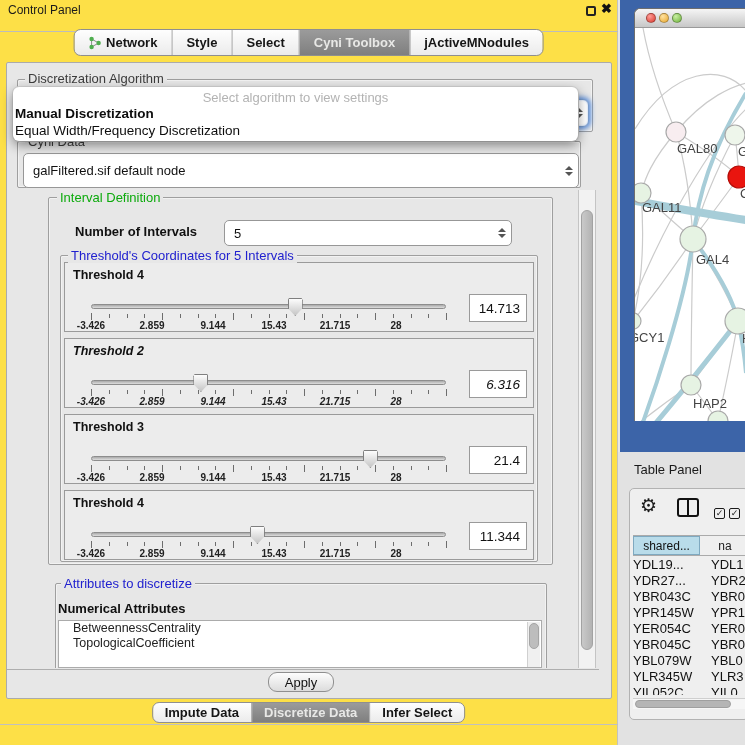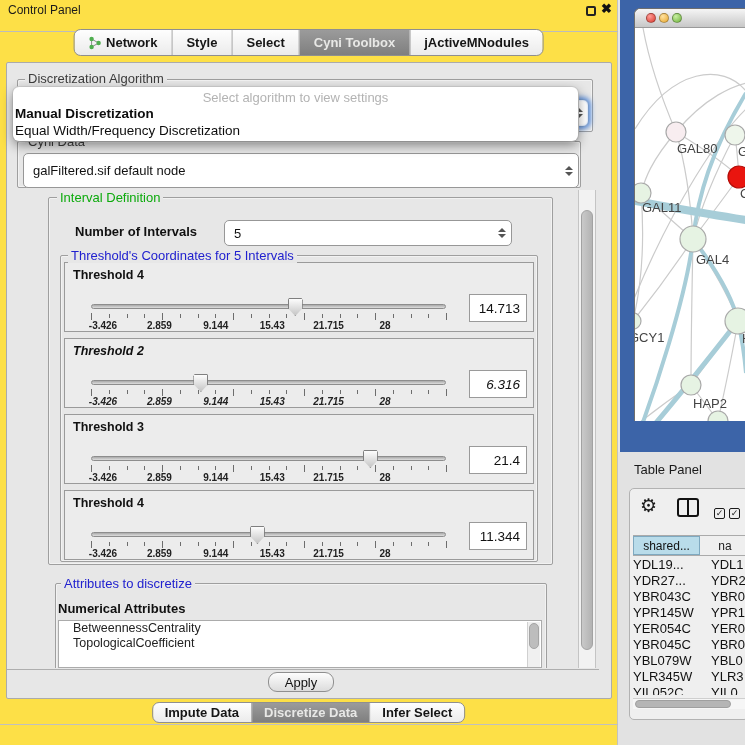--- a/index.html
+++ b/index.html
@@ -54,21 +54,21 @@
 
   
   .th-panel { position:absolute; left:50px; width:470px; height:70px; background:#ececec; border:1px solid #9a9a9a; }
   .th-label { position:absolute; left:8px; top:5px; font-size:12.5px; font-weight:bold; color:#111; }
   .track { position:absolute; left:26px; top:41px; width:355px; height:5px; border-radius:3px; background:linear-gradient(#a9a9a9,#dedede); border:1px solid #8d8d8d; }
   .thumb { position:absolute; top:-7px; width:15px; height:18px; background:linear-gradient(#fdfdfd,#c6c6c6); border:1px solid #7f7f7f;
            clip-path:polygon(8% 0, 92% 0, 100% 12%, 100% 55%, 50% 100%, 0 55%, 0 12%); }
   .ruler { position:absolute; left:26px; top:50px; width:355px; height:8px; }
   .ruler i { position:absolute; top:1px; width:1px; height:4px; background:#6d6d6d; }
   .ruler i.major { height:7px; top:0; }
-  .scale { position:absolute; left:26px; top:57px; width:282px; height:11px;margin-left:12px; }
+  .scale { position:absolute; left:26px; top:57px; width:305px; height:11px; }
   .scale span { position:absolute; transform:translateX(-50%); font-size:10px; font-weight:bold; color:#222; white-space:nowrap; }
   .value-box { position:absolute; left:404px; top:31px; width:58px; height:28px; background:#fff; border:1px solid #9a9a9a;
                display:flex; align-items:center; justify-content:flex-end; padding-right:6px; font-size:13.5px; }
 
   
   #attr-list { position:absolute; left:44px; top:430px; width:484px; height:48px; background:#fff; border:1px solid #ababab; overflow:hidden; }
   .list-item { height:15px; line-height:15px; padding-left:14px; font-size:12.5px; color:#222; white-space:nowrap; }
   .list-vscroll { position:absolute; right:1px; top:1px; width:13px; height:46px; background:#f0f0f0; border-left:1px solid #d0d0d0; }
   .list-vscroll .thumb-v { position:absolute; left:1px; top:1px; width:10px; height:26px; border-radius:5px; background:#bdbdbd; border:1px solid #a5a5a5; }
 

